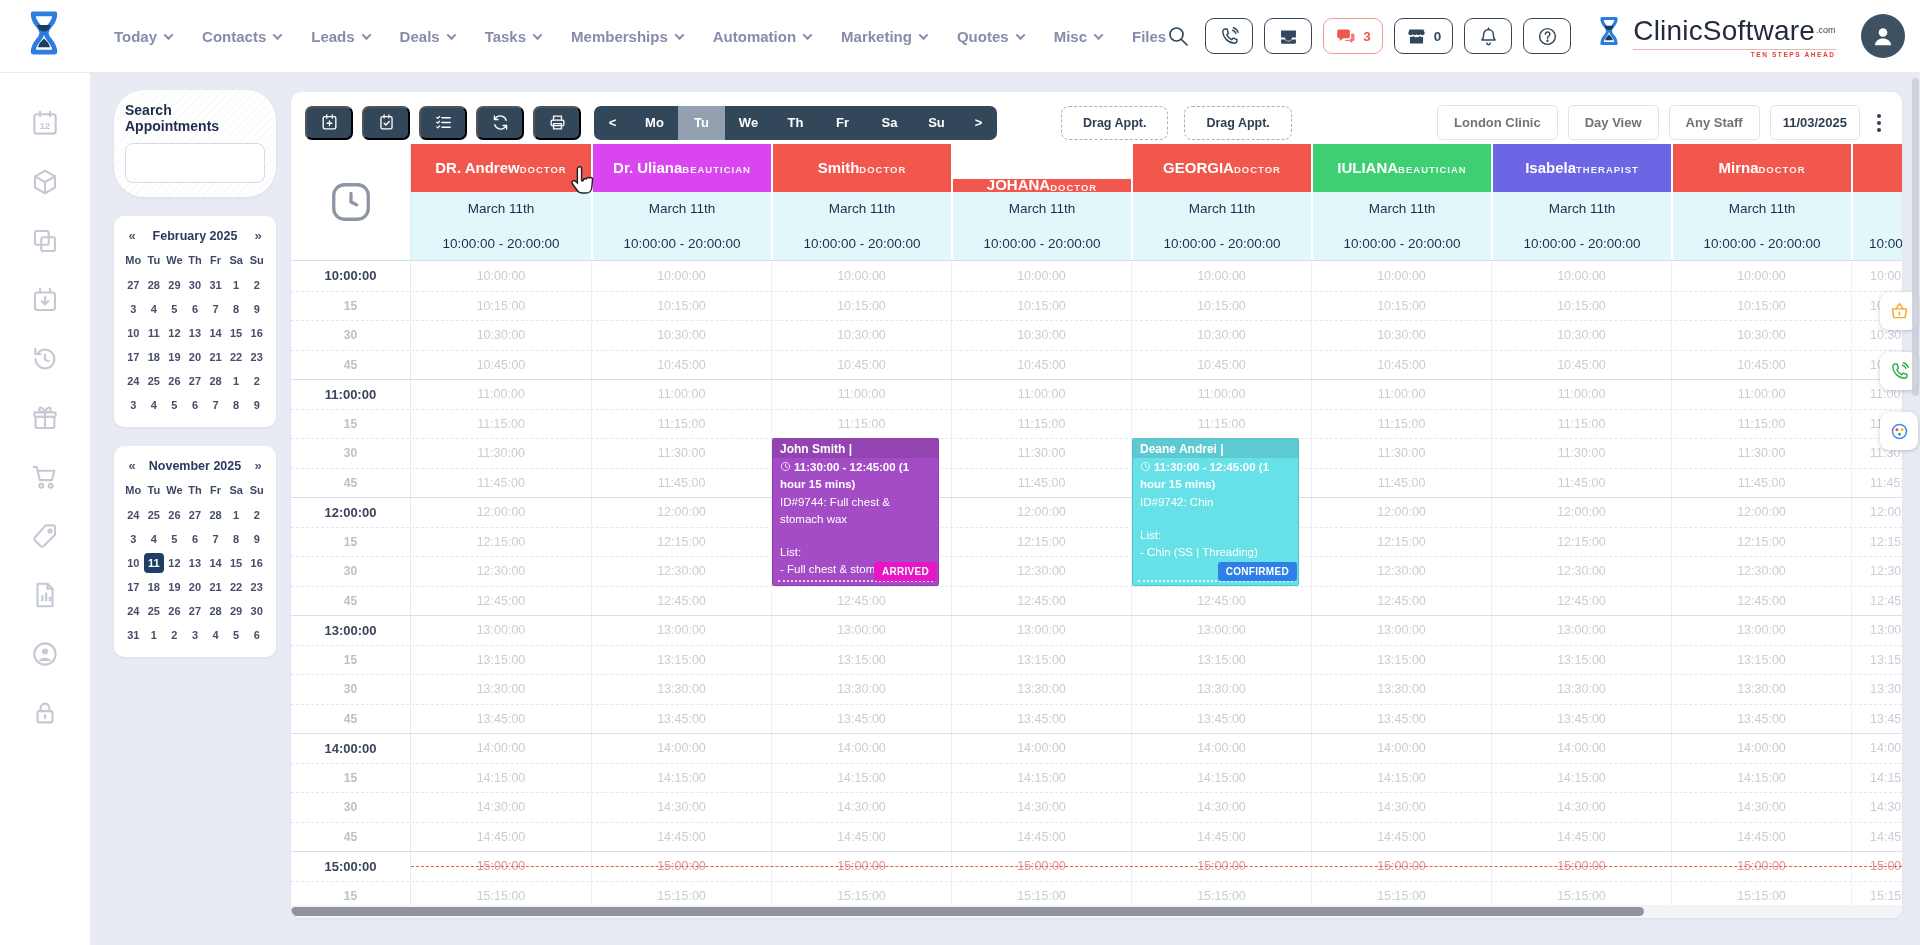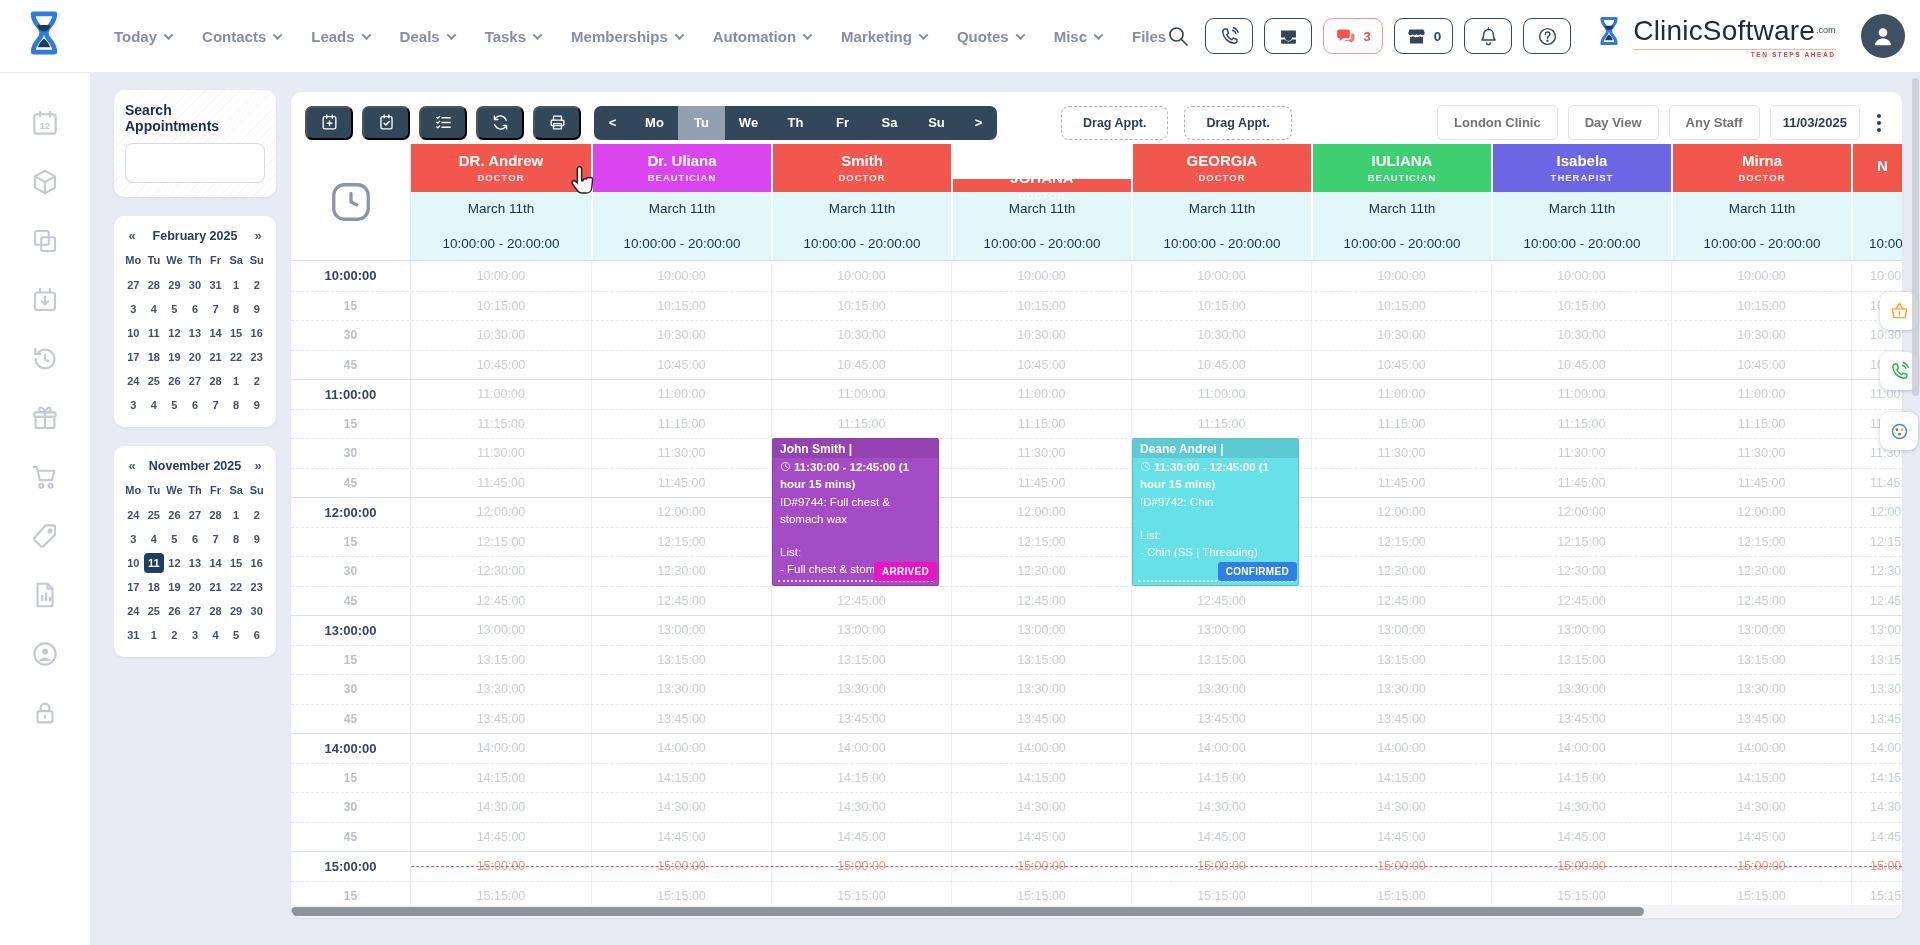--- a/index.html
+++ b/index.html
@@ -28,21 +28,21 @@
   .avatar .icon { width:26px; height:26px; }
 
   
   .sidebar { position:absolute; left:0; top:72px; bottom:0; width:90px; background:#fff; display:flex; flex-direction:column; align-items:center; padding-top:36px; gap:29px; }
   .side-item { width:30px; height:30px; color:#c4c9d4; cursor:pointer; }
   .side-item .icon { width:28px; height:28px; }
 
   
   .left-panel { position:absolute; left:114px; top:90px; width:162px; }
   .card { background:#fff; border-radius:10px; box-shadow:0 1px 3px rgba(40,50,80,.08); }
-  .search-card { padding:12px 11px 14px; background-image:repeating-linear-gradient(135deg,#ffffff 0 5px,#f8f8fb 5px 6px); }
+  .search-card { padding:12px 11px 14px; background-image:repeating-linear-gradient(135deg,#ffffff 0 5px,#f8f8fb 5px 6px);border-radius:30px; }
   .search-title { font-size:14px; font-weight:700; color:#1f2c4d; margin-bottom:9px; }
   .search-input { width:100%; height:40px; border:1px solid #d6dae3; border-radius:8px; background:#fff; outline:none; font-size:13px; padding:0 8px; }
   .mini-cal { margin-top:19px; padding:12px 9px 12px; }
   .cal-head { display:flex; align-items:center; margin-bottom:8px; }
   .cal-arrow { color:#4a5572; font-size:13px; font-weight:700; width:18px; text-align:center; cursor:pointer; }
   .cal-title { flex:1; text-align:center; font-size:12.5px; font-weight:700; color:#2c3a5c; }
   .cal-grid { display:grid; grid-template-columns:repeat(7,1fr); row-gap:4px; }
   .cal-grid .wd { font-size:11px; font-weight:700; color:#3c4964; text-align:center; padding:3px 0 5px; }
   .cal-grid .day { font-size:11px; font-weight:700; color:#454f68; text-align:center; padding:4px 0; cursor:pointer; border-radius:4px; }
   .cal-grid .day.selected { background:#1e3e66; color:#fff; }
@@ -66,21 +66,21 @@
   .datebox { border:1px solid #e0e3eb; border-radius:5px; font-size:13px; font-weight:700; color:#2e3f52; padding:9px 12px; cursor:pointer; }
   .kebab { width:18px; display:flex; flex-direction:column; align-items:center; gap:3px; cursor:pointer; padding:4px 0; }
   .kebab i { width:4px; height:4px; border-radius:50%; background:#2e3f52; }
 
   
   .grid-head { display:flex; margin-top:2px; }
   .head-gutter { width:120px; flex:none; display:flex; align-items:center; justify-content:center; border-right:1px solid #e6e9ef; }
   .head-gutter .icon { width:46px; height:46px; color:#8d94a3; }
   .head-cols { flex:1; overflow:hidden; }
   .staff-row { display:flex; height:48px; }
-  .staff-col { width:180px; flex:none; display:flex; flex-direction:column; align-items:center; justify-content:center; color:#fff; border-left:2px solid #fff; cursor:pointer; }
+  .staff-col { width:180px; flex:none; display:flex; flex-direction:row; align-items:center; justify-content:center; color:#fff; border-left:2px solid #fff; cursor:pointer; }
   .staff-col:first-child { border-left:none; }
   .staff-name { font-size:15px; font-weight:700; line-height:1.1; }
   .staff-role { font-size:9.5px; font-weight:700; letter-spacing:1px; opacity:.92; margin-top:3px; }
   .staff-col.clipped { align-items:flex-start; }
   .staff-col.clipped .staff-name { padding-left:24px; }
   .dayinfo-row { display:flex; height:68px; }
   .day-cell { width:180px; flex:none; background:#e1f7fa; border-left:2px solid #fff; display:flex; flex-direction:column; align-items:center; justify-content:center; gap:20px; }
   .day-cell:first-child { border-left:none; }
   .day-cell .d1, .day-cell .d2 { font-size:13.5px; color:#16314a; font-weight:500; }
   .day-cell.clipped { align-items:flex-start; padding-left:16px; }

